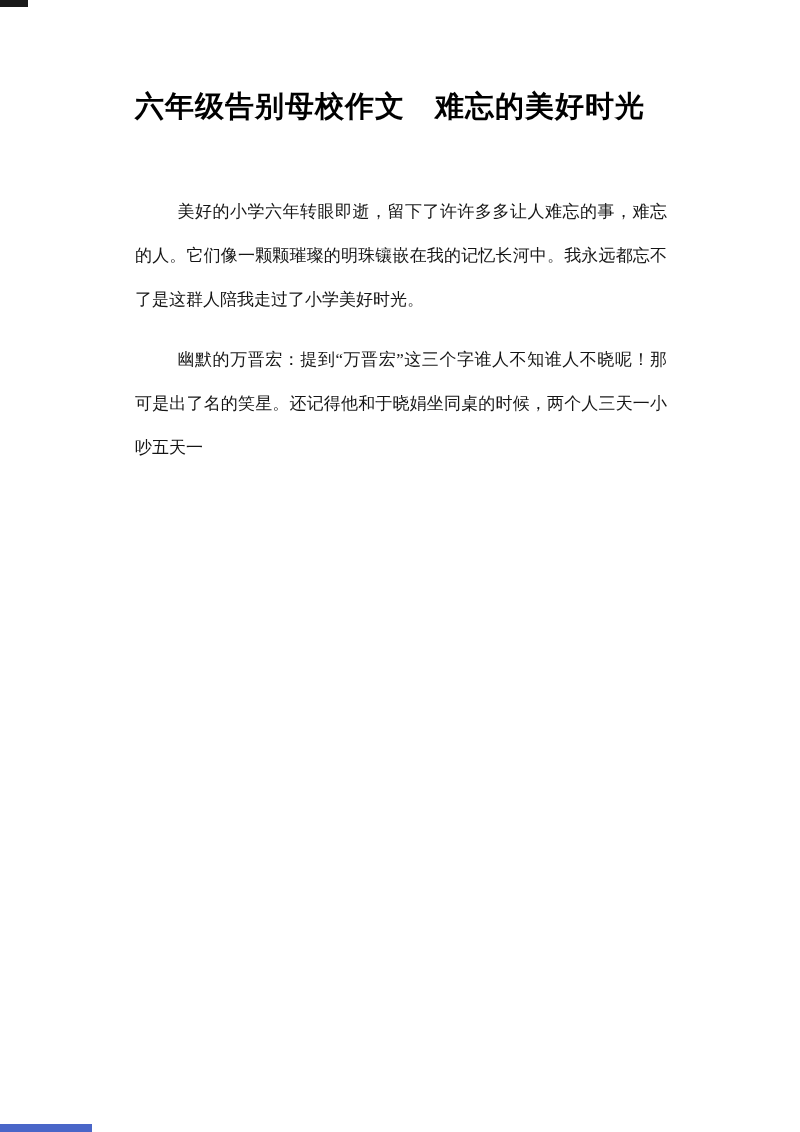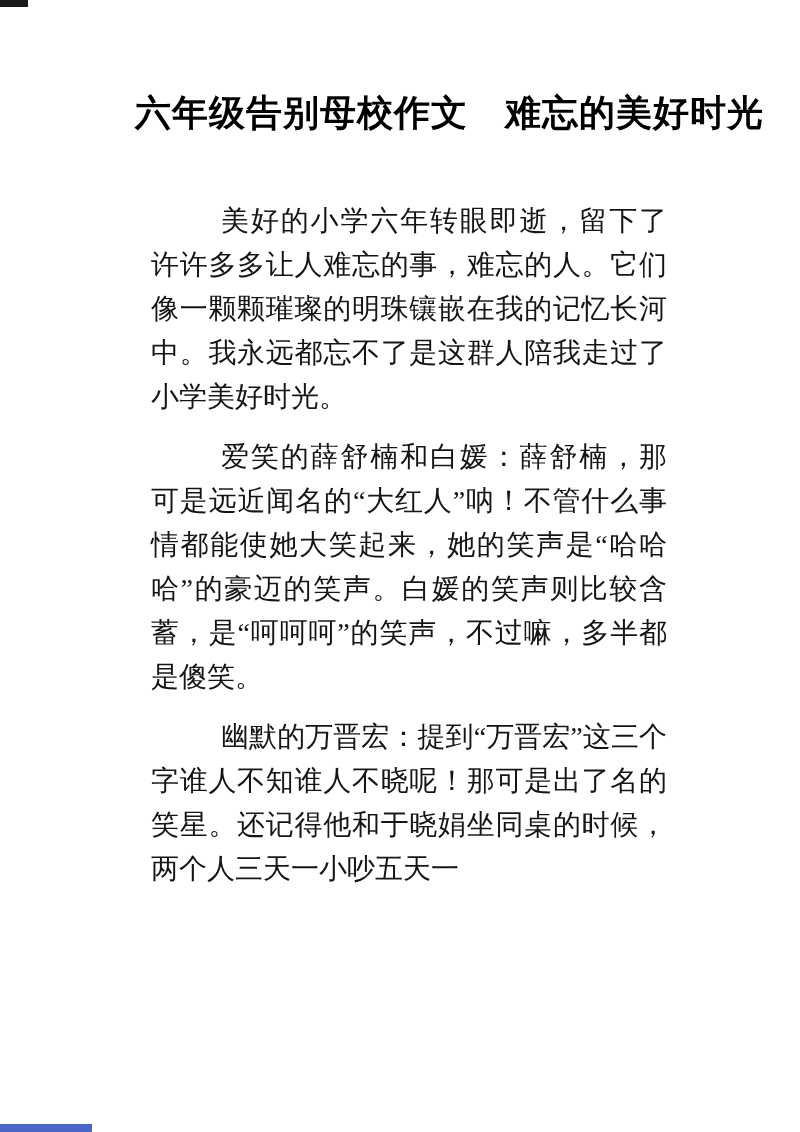--- a/index.html
+++ b/index.html
@@ -16,35 +16,35 @@
     font-family: "Liberation Serif", "DejaVu Serif", serif;
     color: #111111;
   }
   .content {
     position: absolute;
     left: 135px;
     top: 90px;
     width: 532px;
   }
   .doc-title {
-    font-family: Liberation Serif, serif;
+    font-family: Liberation Mono, monospace;
     font-weight: bold;
-    font-size: 36px;
+    font-size: 29px;
     line-height: 1.3;
     color: #000000;
     letter-spacing: 1px;
     margin: 0 0 62px 0;
     white-space: nowrap;
   }
   .para {
-    font-size: 28px;
+    font-size: 17px;
     line-height: 44px;
     text-align: justify;
     text-indent: 2.5em;
-    margin: 0 0 16px 16px;
+    margin: 0 0 16px 0;
     color: #151515;
     word-break: break-all;
   }
   .para.garbled {
     line-height: 43px;
   }
   .artifact-top-left {
     position: absolute;
     left: 0;
     top: 0;
@@ -67,21 +67,20 @@
 
   <div class="artifact-top-left" style="background: rgb(26, 26, 26);"></div>
 
   <div class="content">
 
     <h1 class="doc-title">六年级告别母校作文　难忘的美好时光</h1>
 
     <p class="para">美好的小学六年转眼即逝，留下了许许多多让人难忘的事，难忘的人。它们像一颗颗璀璨的明珠镶嵌在我的记忆长河中。我永远都忘不了是这群人陪我走过了小学美好时光。</p>
 
 
-    <p class="para">爱笑的薛舒楠和白媛：薛舒楠，那可是远近闻名的“大红人”呐！不管什么事情都能使她大笑起来，她的笑声是“哈哈哈”的豪迈的笑声。白媛的笑声则比较含蓄，是“呵呵呵”的笑声，不过嘛，多半都是傻笑。</p>
 
     <p class="para">幽默的万晋宏：提到“万晋宏”这三个字谁人不知谁人不晓呢！那可是出了名的笑星。还记得他和于晓娟坐同桌的时候，两个人三天一小吵五天一</p>
 
   </div>
 
   <div class="artifact-bottom-left" style="background: rgb(74, 102, 200);"></div>
 
 </div>
 
 </body></html>

